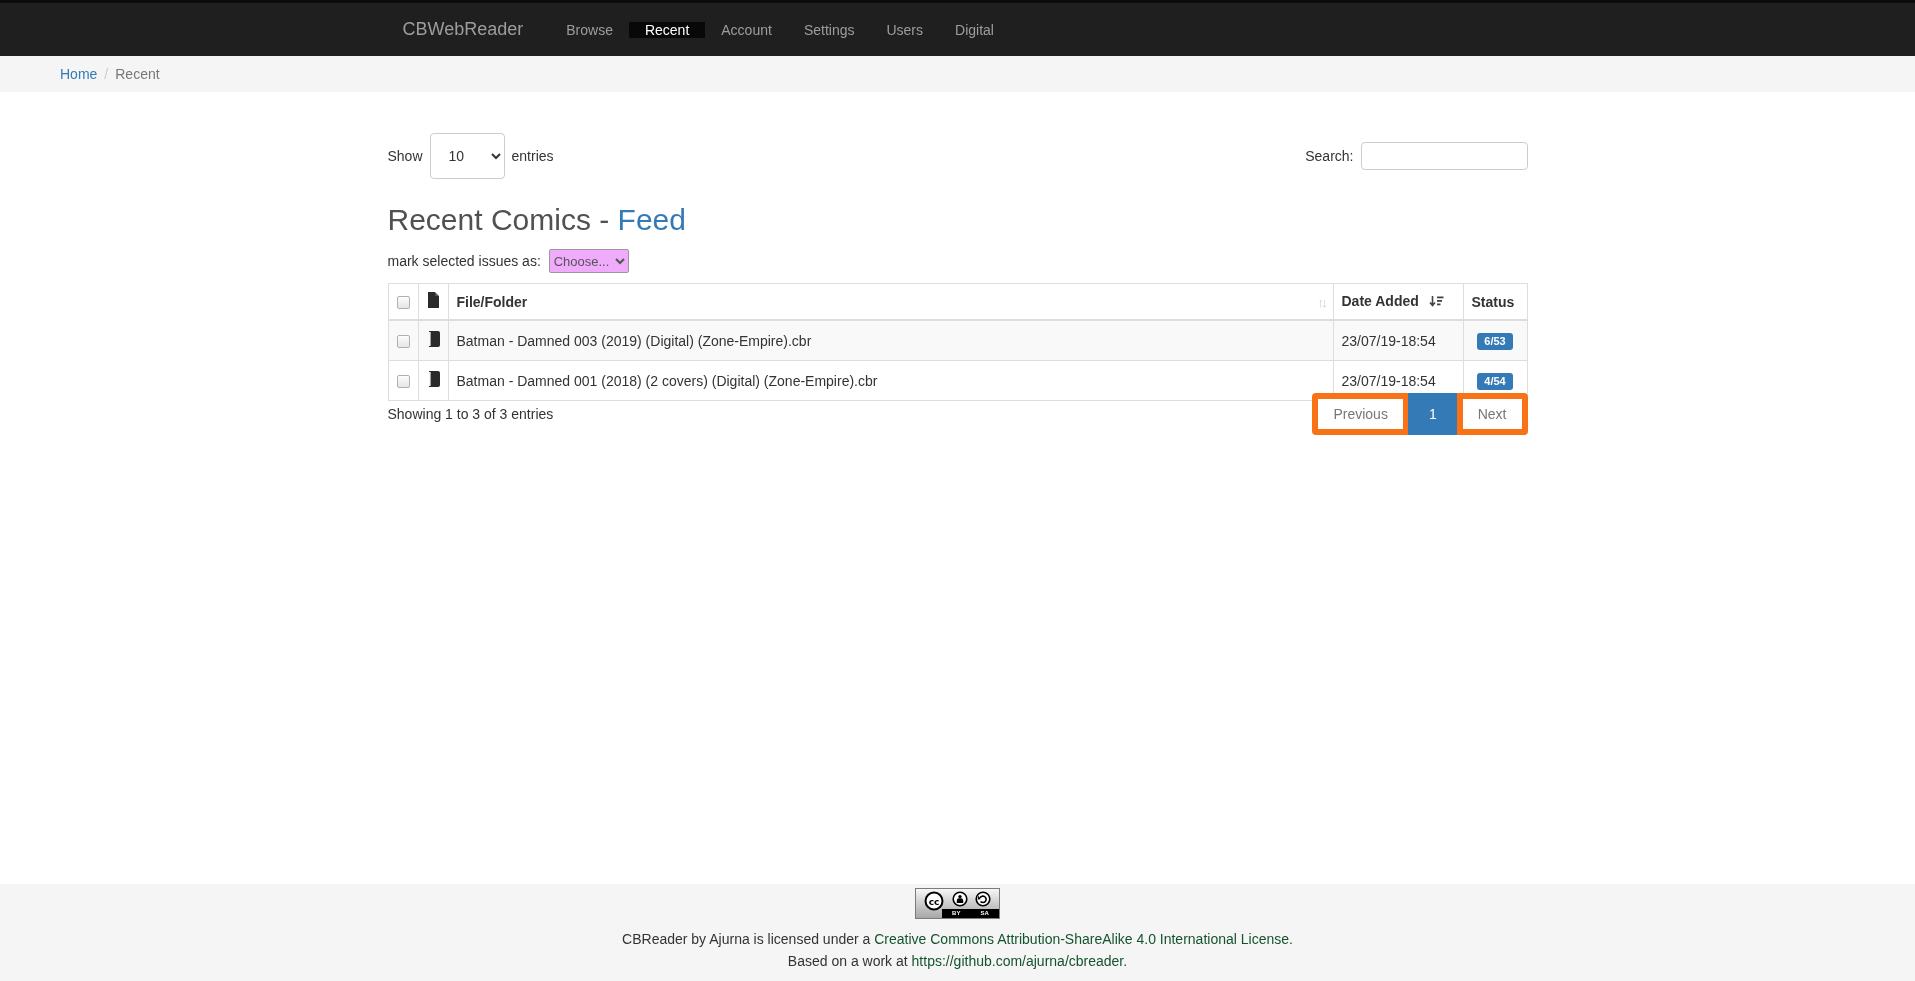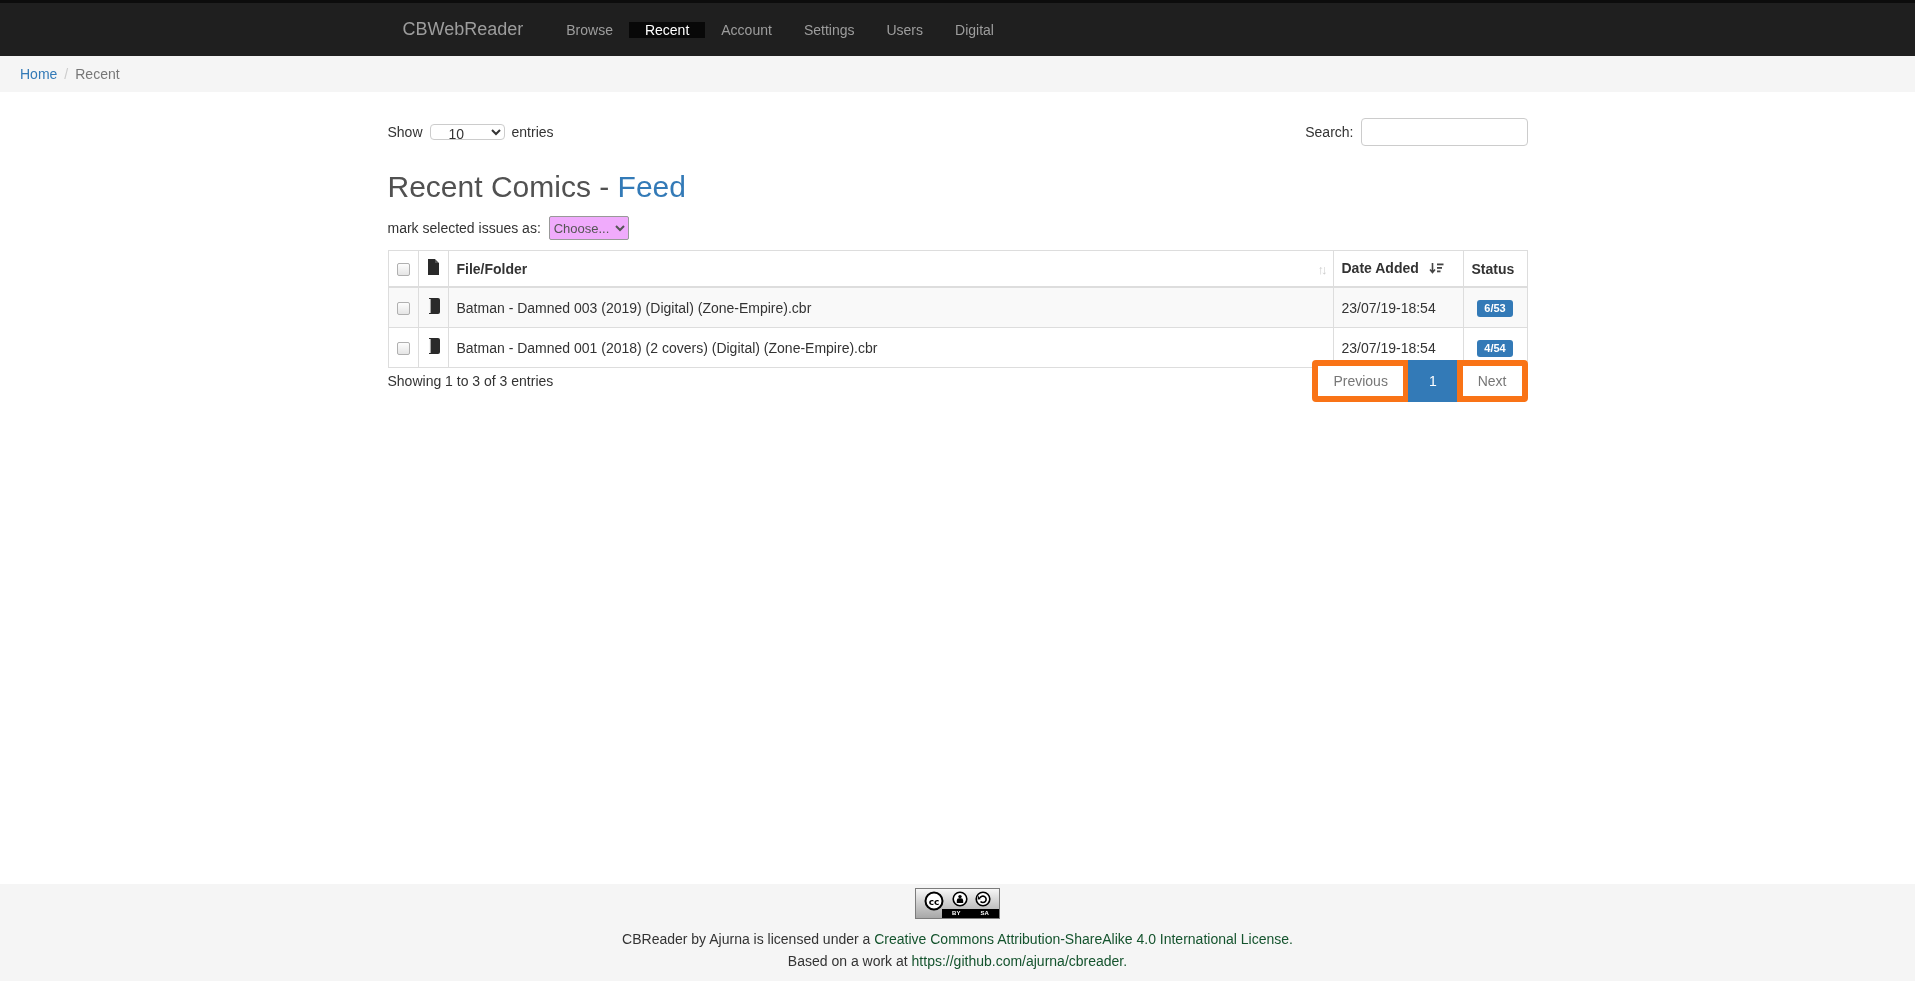--- a/index.html
+++ b/index.html
@@ -19,30 +19,30 @@
     color: #9d9d9d; text-decoration: none; margin-right: 12px;
   }
   .navbar-nav { display: flex; align-items: center; list-style: none; }
   .nav-link {
     display: flex; align-items: center; padding: 0 16px; margin: 3px 0;
     color: #9d9d9d; text-decoration: none; font-size: 14px;
   }
   .nav-link.active { background: #080808; color: #fff; }
 
   
-  .breadcrumb { background: #f5f5f5; padding: 10px 20px; margin-bottom: 14px; }
+  .breadcrumb { background: #f5f5f5; padding: 10px 60px; margin-bottom: 14px; }
   .breadcrumb a { color: #337ab7; text-decoration: none; }
   .breadcrumb .sep { color: #ccc; padding: 0 7px; }
   .breadcrumb .current { color: #777; }
 
   
-  .dt-controls { display: flex; justify-content: space-between; align-items: center; margin-top: 12px; }
+  .dt-controls { display: flex; justify-content: space-between; align-items: center; margin-top: 27px; }
   .dt-length, .dt-filter { display: flex; align-items: center; gap: 7px; }
   select.page-size {
-    width: 75px; height: 16px; border: 1px solid #ccc; border-radius: 4px;
+    width: 75px; height: 46px; border: 1px solid #ccc; border-radius: 4px;
     background: #fff; font-size: 14px; color: #333; padding: 0 4px 0 14px;
     font-family: inherit;
   }
   input.search-box {
     width: 167px; height: 28px; border: 1px solid #ccc; border-radius: 4px;
     background: #fff; font-size: 14px; padding: 0 8px; font-family: inherit;
   }
 
   
   h2.page-heading { font-size: 30px; font-weight: 400; color: #515151; margin: 24px 0 12px; }

